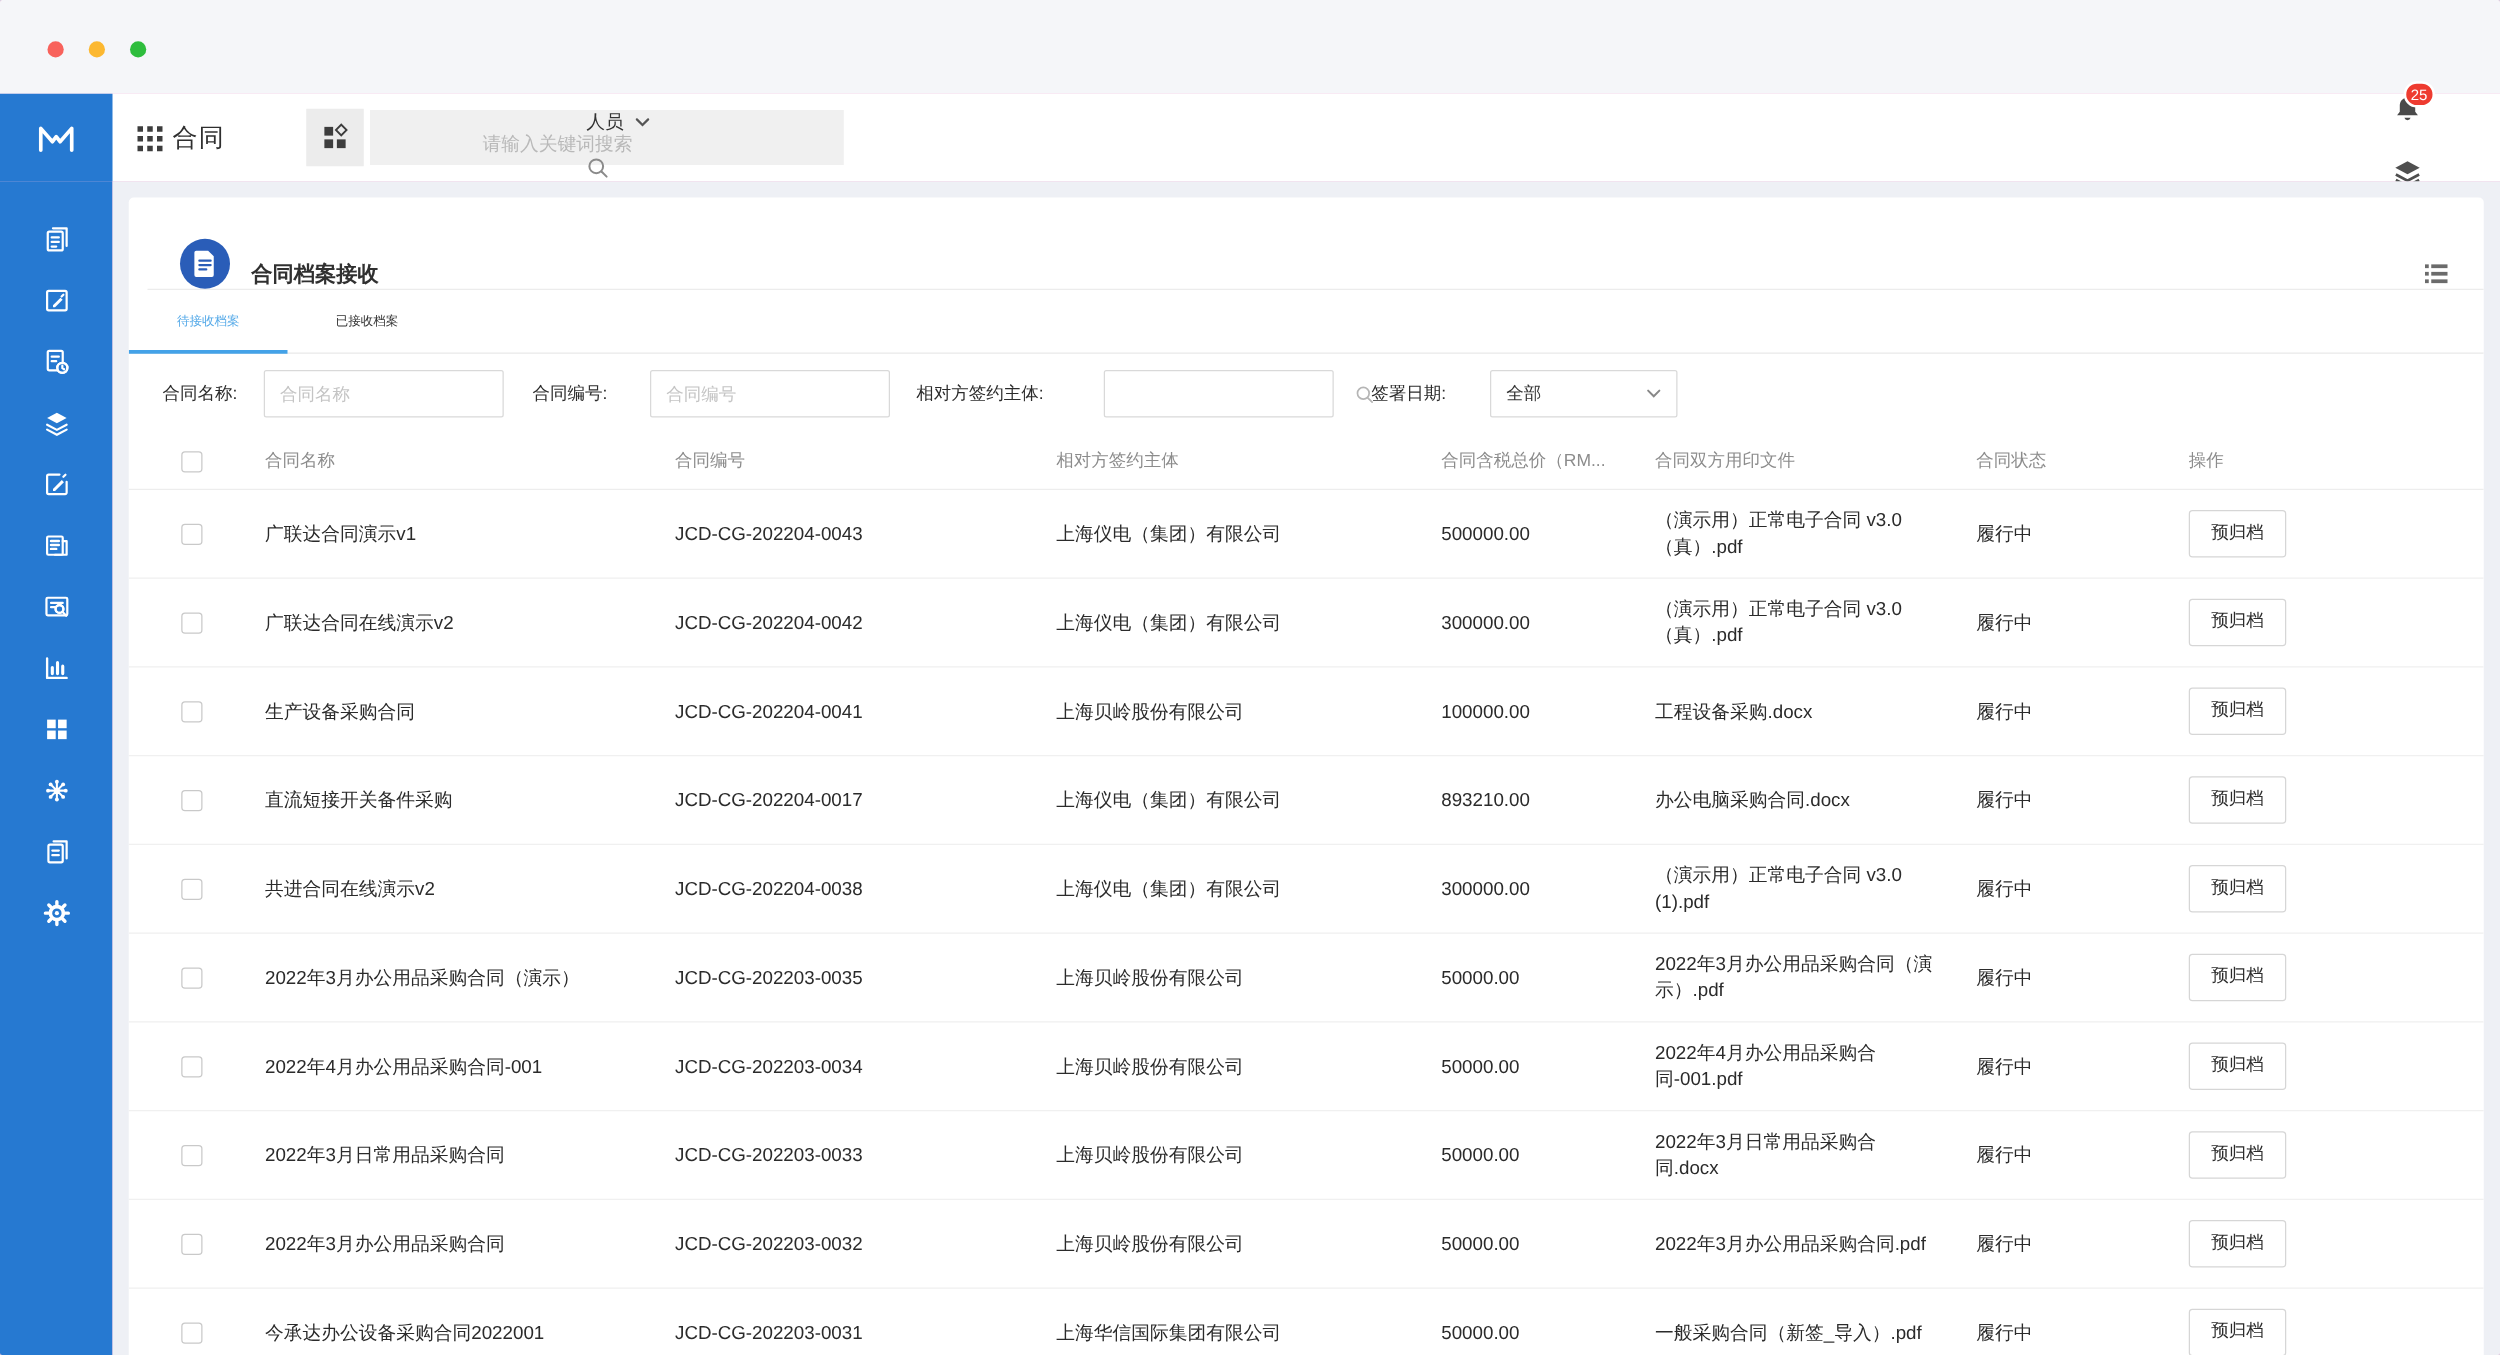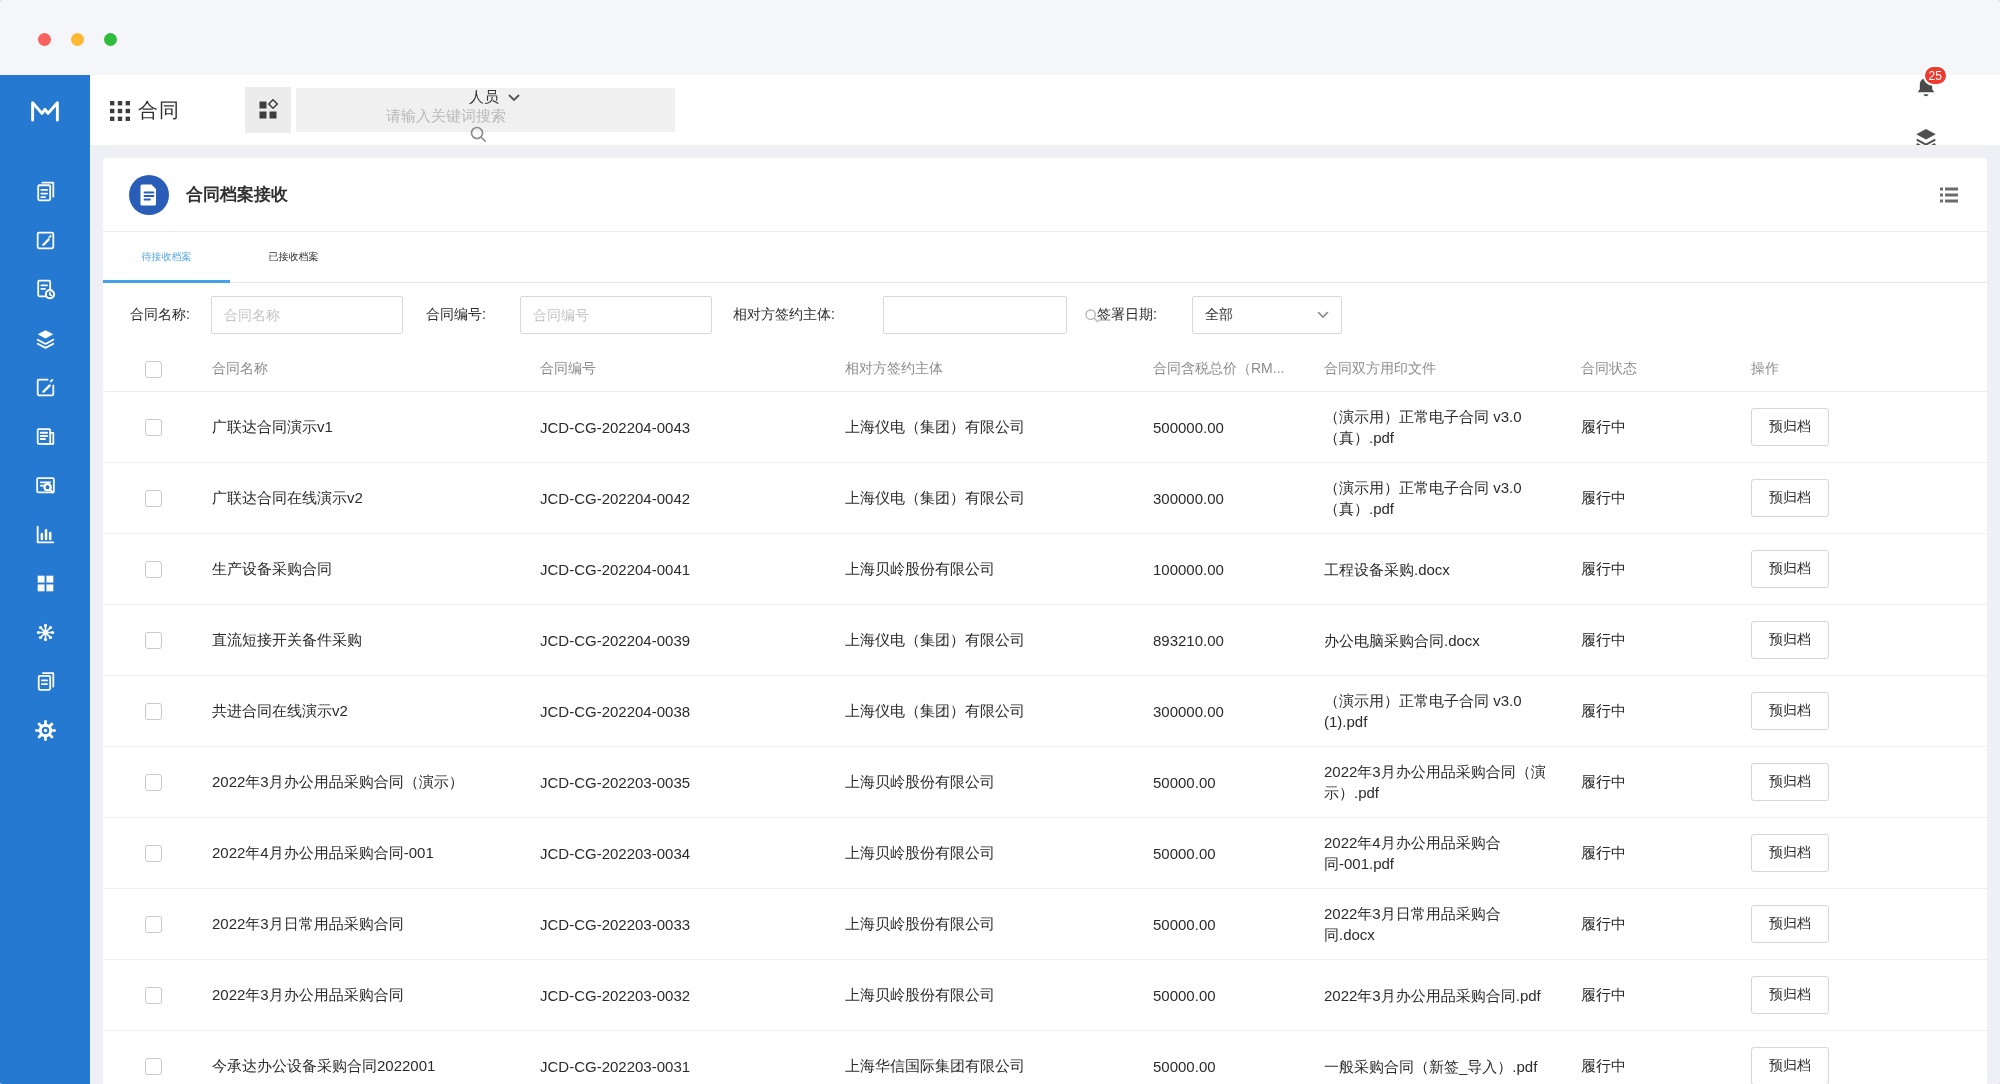--- a/index.html
+++ b/index.html
@@ -45,21 +45,21 @@
   .username { font-size:15px; color:#2f2f2f; }
 
   
   .sidebar { position:absolute; left:0; top:145px; bottom:0; width:90px; background:#2679d1; padding-top:22px; }
   .side-item { height:49px; display:flex; align-items:center; justify-content:center; cursor:pointer; }
 
   
   .content { position:absolute; left:90px; top:145px; right:0; bottom:0; background:#eef0f5; padding:13px 13px 0 13px; }
   .card { background:#fff; height:100%; border-radius:4px 4px 0 0; overflow:hidden; }
 
-  .card-head { height:74px; display:flex; align-items:center; padding:0 26px; border-bottom:1px solid #ececec; }
+  .card-head { height:74px; display:flex; align-items:flex-end; padding:0 26px; border-bottom:1px solid #ececec;margin-left:15px; }
   .page-ico { width:40px; height:40px; border-radius:50%; background:#2a5db8; flex:none;
               display:flex; align-items:center; justify-content:center; }
   .page-title { margin-left:17px; font-size:17px; font-weight:600; color:#303030; }
   .head-spacer { flex:1; }
 
   .tabs { height:51px; display:flex; border-bottom:1px solid #e9e9e9; }
   .tab { width:127px; display:flex; align-items:center; justify-content:center; font-size:10px;
          color:#333; cursor:pointer; position:relative;text-align:center; }
   .tab.active { color:#54a9e8; }
   .tab.active::after { content:""; position:absolute; left:0; right:0; bottom:-1px; height:3px; background:#44a2e8; }
@@ -391,21 +391,21 @@
     <div class="cell-file">工程设备采购.docx</div>
     <div>履行中</div>
     <div><button class="btn">预归档</button></div>
   </div>
 
   <div class="grid trow">
     <div class="cell-check">
               <div class="checkbox"></div>
             </div>
     <div>直流短接开关备件采购</div>
-    <div>JCD-CG-202204-0039</div>
+    <div>JCD-CG-202204-0017</div>
     <div>上海仪电（集团）有限公司</div>
     <div>893210.00</div>
     <div class="cell-file">办公电脑采购合同.docx</div>
     <div>履行中</div>
     <div><button class="btn">预归档</button></div>
   </div>
 
   <div class="grid trow">
     <div class="cell-check">
               <div class="checkbox"></div>

